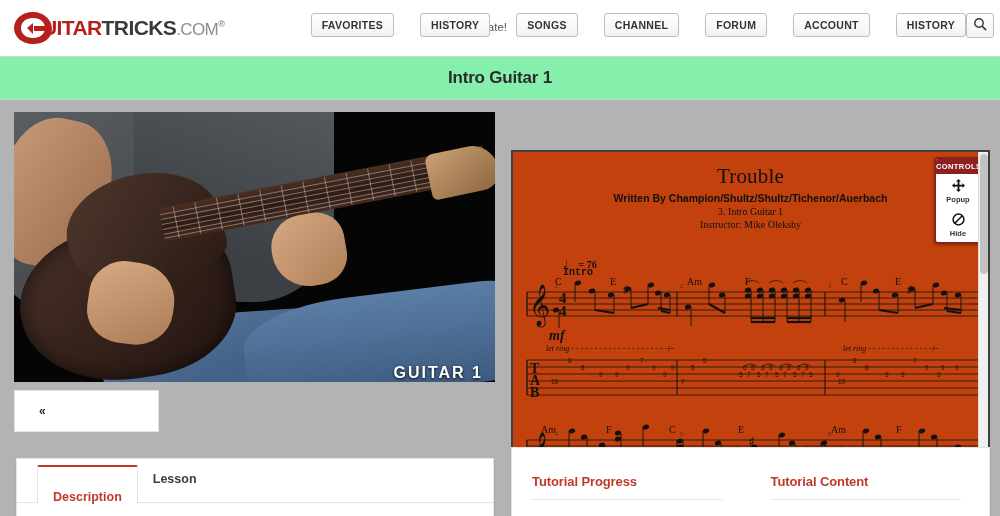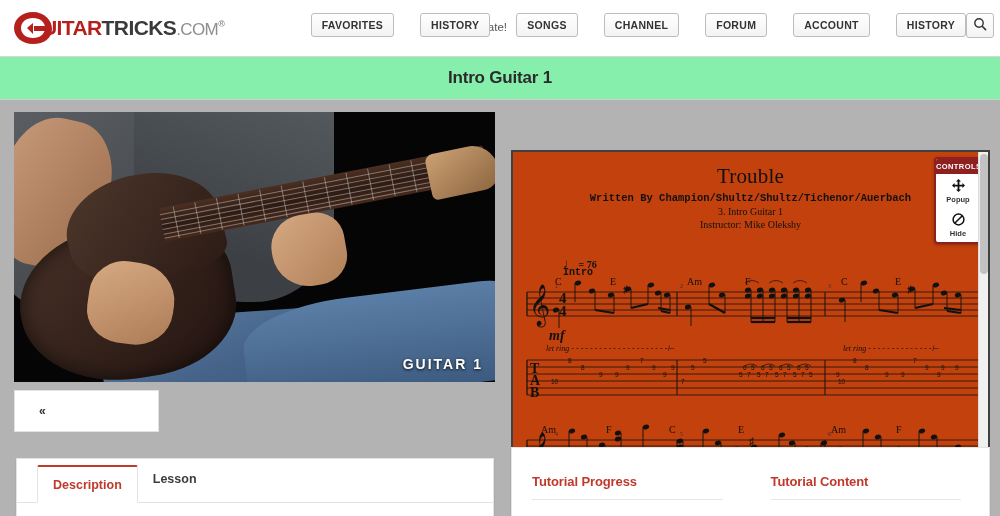--- a/index.html
+++ b/index.html
@@ -181,22 +181,22 @@
     transform: rotate(-4deg);
   }
   .vid-jeans2 {
     position: absolute; left: 230px; top: 182px;
     width: 270px; height: 100px;
     background: linear-gradient(180deg,#5b7ea6,#3d5b80);
     border-radius: 40% 10% 0 30%;
     transform: rotate(-7deg);
   }
   .vid-label {
-    position: absolute; right: 12px; bottom: 10px;
-    color: #fff; font-size: 14px; font-weight: bold;
+    position: absolute; right: 12px; bottom: 0;
+    color: #fff; font-size: 16px; font-weight: bold;
     letter-spacing: 2px;
     text-shadow: 0 1px 3px rgba(0,0,0,.9);
     font-family: "Liberation Sans", sans-serif;
   }
 
   
   .lessonbtn {
     position: absolute; top: 290px;
     height: 42px;
     background: #ffffff;
@@ -226,41 +226,41 @@
     font-size: 12.5px; font-weight: bold; color: #3d3d3d;
     padding: 0 15px 12px; cursor: pointer;
     position: relative; line-height: 1;
   }
   .tabitem.active {
     color: #c0392b;
     border: 1px solid #e3e3e3;
     border-bottom: 1px solid #ffffff;
     border-top: 2px solid #c0392b;
     margin-bottom: -1px;
-    padding-top: 12px; padding-bottom: 12px; margin-top: -8px;
+    padding-top: 24px; padding-bottom: 12px; margin-top: -8px;
     background: #fff;
     border-radius: 2px 2px 0 0;
   }
 
   
   .notation {
     position: absolute; left: 511px; top: 12px;
     width: 479px; height: 322px;
     background: #c2410c;
     border: 2px solid #404040;
     overflow: hidden;
     margin-top: 38px;
   }
   .sheet-head { text-align: center; padding-top: 12px; }
   .sheet-title {
     font-family: "Liberation Serif", serif;
     font-size: 21px; color: #111; letter-spacing: .2px;
   }
   .sheet-sub1 {
-    font-family: Liberation Mono, monospace;
+    font-family: Liberation Sans, sans-serif;
     font-weight: bold; font-size: 10.5px; color: #111; margin-top: 3px; text-align: center;
   }
   .sheet-sub2, .sheet-sub3 {
     font-family: "Liberation Serif", serif;
     font-size: 10px; color: #111; margin-top: 2px;
   }
   .tempo {
     position: absolute; left: 50px; top: 104px;
     font-family: "Liberation Serif", serif;
     font-size: 10px; font-weight: bold; color: #111;

